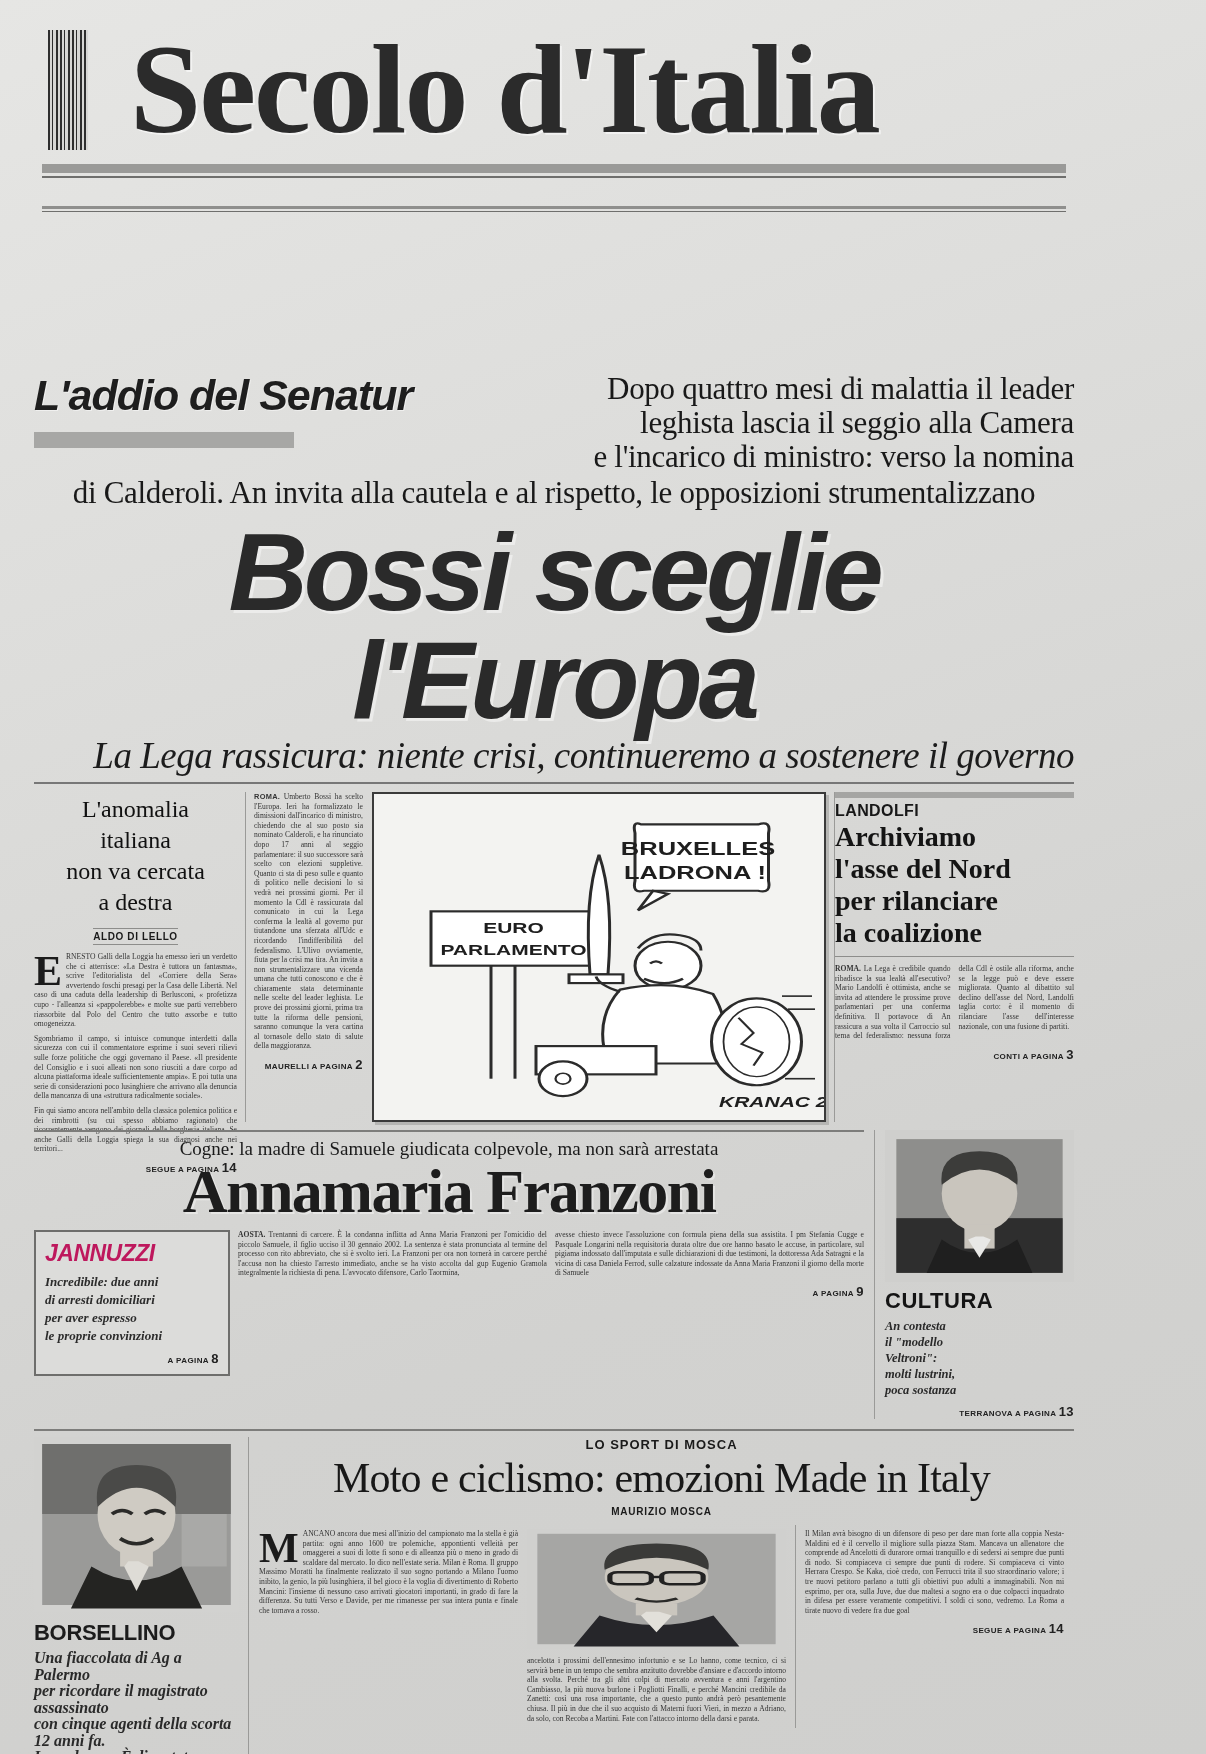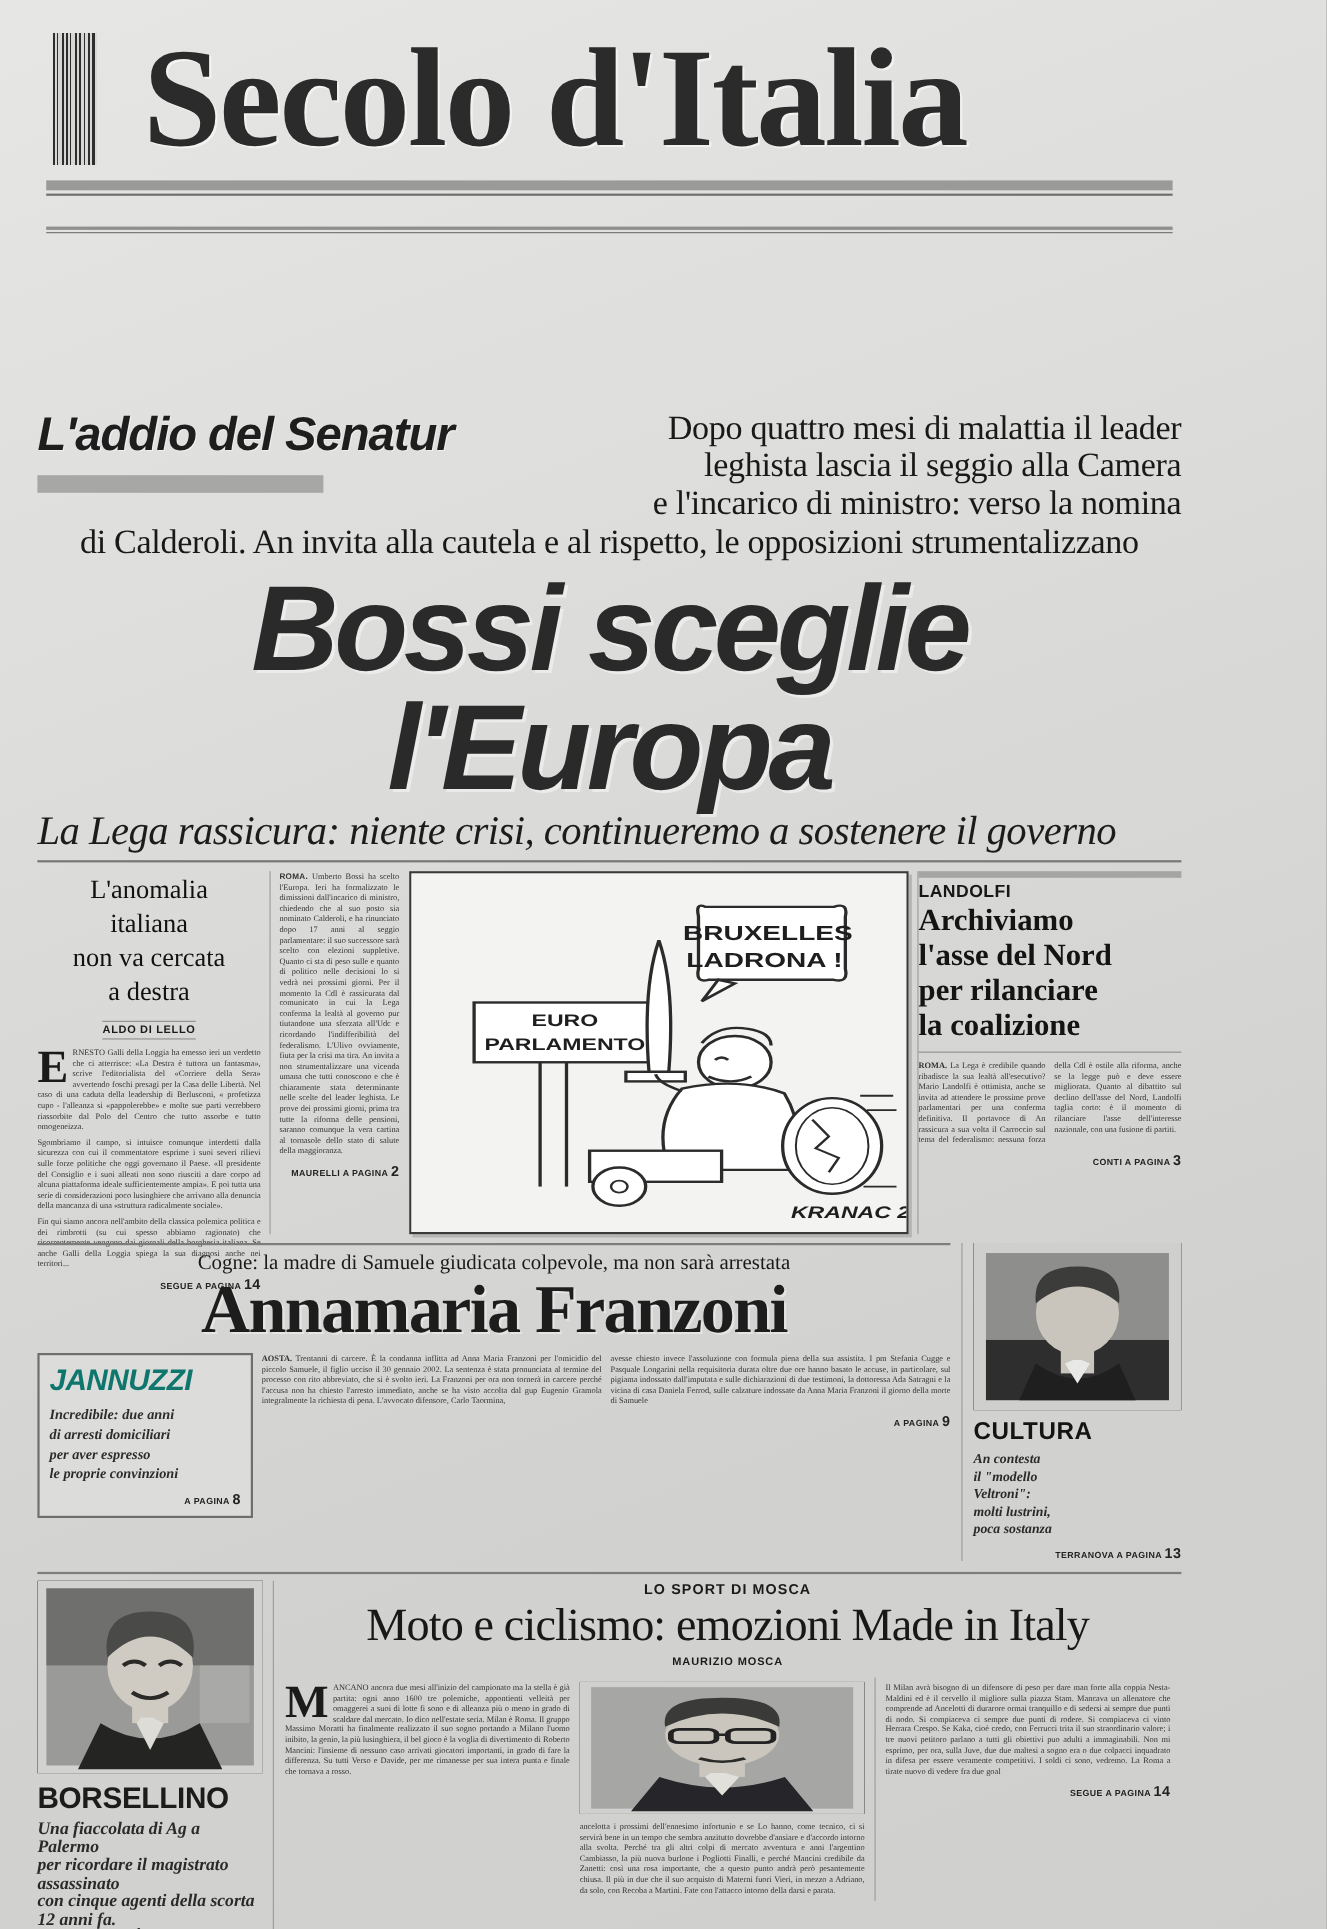--- a/index.html
+++ b/index.html
@@ -53,21 +53,21 @@
 
   
   .headline{
     font-family:Liberation Sans, sans-serif;font-weight:bold;font-style:italic;
     font-size:110px;line-height:108px;color:#2a2a2a;letter-spacing:-4px;
     margin-top:8px;text-align:center;
     text-shadow:3px 3px 0 rgba(255,255,255,.45);
   }
   .subhead{
     font-family:"Liberation Serif",serif;font-style:italic;
-    font-size:37px;line-height:40px;color:#1c1c1c;text-align:left;
+    font-size:37px;line-height:40px;color:#1c1c1c;text-align:right;
     margin-top:2px;letter-spacing:-.5px;
   }
   .rule-sub{height:2px;background:#777;margin-top:6px;}
 
   
   .zone1{display:flex;margin-top:8px;height:330px;}
   .col-left{width:212px;border-right:1px solid #9a9a98;padding-right:8px;box-sizing:border-box;}
   .col-mid{flex:1;padding:0 8px;box-sizing:border-box;display:flex;}
   .col-right{width:240px;border-left:1px solid #9a9a98;box-sizing:border-box;}
 
@@ -101,42 +101,42 @@
   .zone2{margin-top:8px;display:flex;}
   .z2-main{flex:1;padding-right:10px;box-sizing:border-box;}
   .z2-side{width:200px;border-left:1px solid #9a9a98;padding-left:10px;box-sizing:border-box;}
   .rule-top2{height:2px;background:#7d7d7b;}
   .cogne-kicker{font-size:19px;line-height:22px;color:#1a1a1a;margin:6px 0 2px;text-align:center;}
   .cogne-head{font-size:62px;line-height:58px;font-weight:bold;text-align:center;color:#1d1d1d;
     letter-spacing:-1.5px;text-shadow:2px 2px 0 rgba(255,255,255,.4);}
   .cogne-cols{display:flex;margin-top:10px;gap:8px;}
   .box-jann{width:196px;border:2px solid #6e6e6c;background:#dcdcda;padding:8px 9px;box-sizing:border-box;}
   .box-jann .bx-title{font-family:"Liberation Sans",sans-serif;font-weight:bold;font-style:italic;
-    font-size:27px;color:#0f766e;letter-spacing:-.5px;}
+    font-size:23px;color:#be185d;letter-spacing:-.5px;}
   .box-jann .bx-text{font-style:italic;font-weight:bold;font-size:13px;line-height:18px;color:#2c2c2c;margin-top:6px;}
   .narrow-col{flex:1;}
 
   .photo{background:#3a3a3a;position:relative;overflow:hidden;}
   .photo svg{display:block;width:100%;height:100%;}
   .cult-kicker{font-family:"Liberation Sans",sans-serif;font-weight:bold;font-size:22px;
     letter-spacing:.5px;color:#141414;margin-top:6px;}
   .cult-text{font-style:italic;font-weight:bold;font-size:12.5px;line-height:16px;color:#2a2a2a;margin-top:4px;}
 
   
   .zone3{margin-top:10px;border-top:2px solid #7d7d7b;padding-top:6px;display:flex;}
   .z3-left{width:215px;padding-right:9px;box-sizing:border-box;border-right:1px solid #9a9a98;}
   .z3-main{flex:1;padding:0 10px;box-sizing:border-box;}
   .sport-tag{font-family:"Liberation Sans",sans-serif;font-weight:bold;font-size:13px;letter-spacing:1px;
     text-align:center;color:#1a1a1a;}
   .sport-head{font-size:42px;line-height:44px;text-align:center;color:#181818;margin-top:4px;letter-spacing:-.8px;}
   .sport-by{font-family:"Liberation Sans",sans-serif;font-weight:bold;font-size:10px;letter-spacing:.8px;
     text-align:center;margin-top:6px;color:#1a1a1a;}
   .sport-cols{display:flex;gap:9px;margin-top:8px;}
   .sp-col{flex:1;}
-  .bors-title{font-family:"Liberation Sans",sans-serif;font-weight:bold;font-size:27px;color:#1c1c1c;
+  .bors-title{font-family:"Liberation Sans",sans-serif;font-weight:bold;font-size:22px;color:#1c1c1c;
     letter-spacing:-.3px;margin-top:8px;}
   .bors-text{font-style:italic;font-weight:bold;font-size:16px;line-height:16.5px;color:#2a2a2a;margin-top:4px;}
   .vline{width:1px;background:#9a9a98;}
 </style>
 </head>
 <body>
 
 <div class="page">
  <div class="sheet">
 

